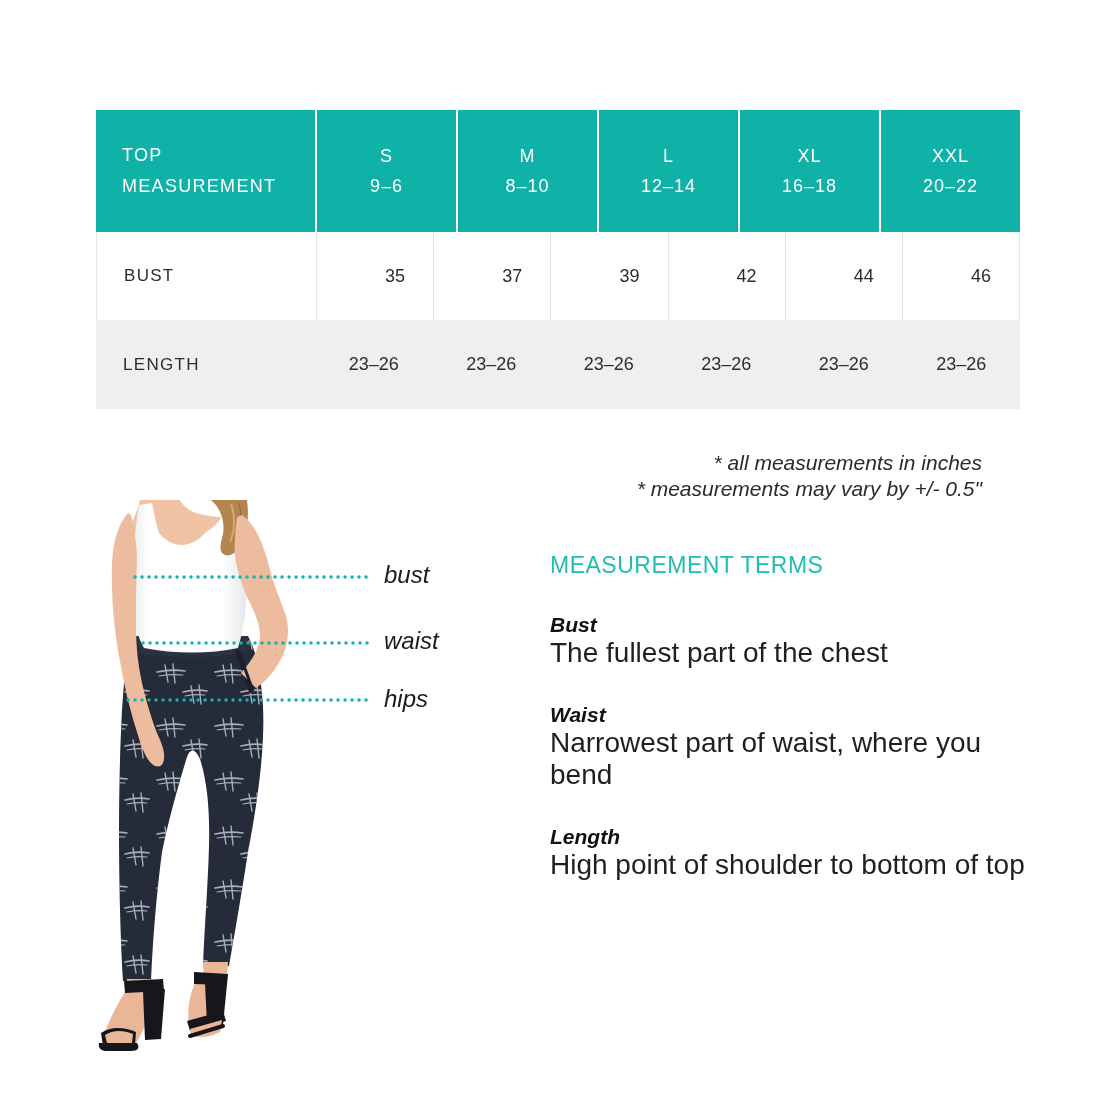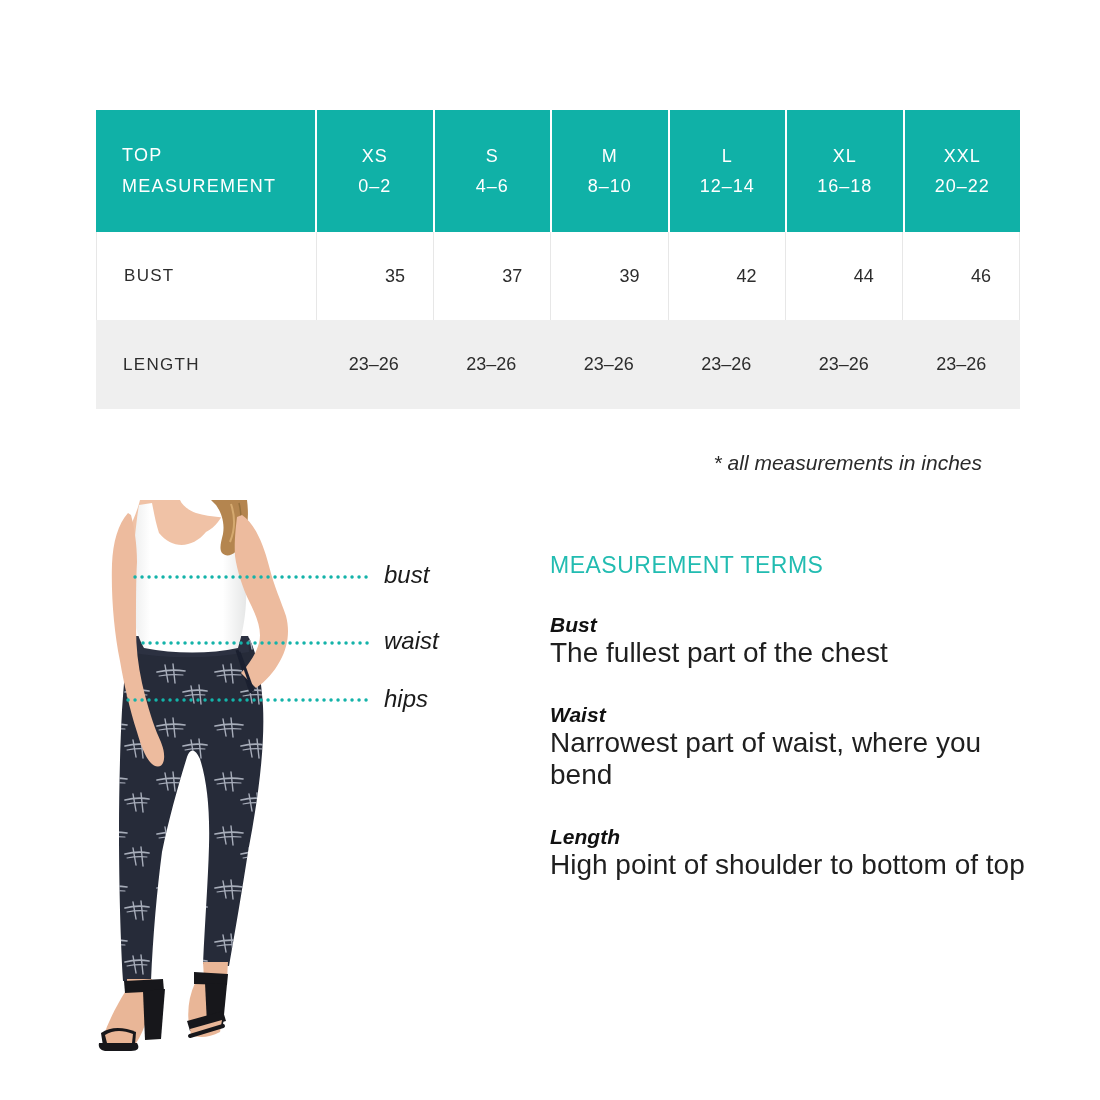--- a/index.html
+++ b/index.html
@@ -44,26 +44,22 @@
 </style>
 </head>
 <body>
 
 <div class="size-table">
   <div class="thead">
     <div class="th-corner">
       <div class="wrap">TOP MEASUREMENT</div>
     </div>
     <div class="th-col">
-      <div>XS</div>
-      <div>0–2</div>
-    </div>
-    <div class="th-col">
       <div>S</div>
-      <div>4–6</div>
+      <div>9–6</div>
     </div>
     <div class="th-col">
       <div>M</div>
       <div>8–10</div>
     </div>
     <div class="th-col">
       <div>L</div>
       <div>12–14</div>
     </div>
     <div class="th-col">
@@ -92,20 +88,21 @@
     <div class="cell">23–26</div>
     <div class="cell">23–26</div>
     <div class="cell">23–26</div>
     <div class="cell">23–26</div>
     <div class="cell">23–26</div>
   </div>
 </div>
 
 <div class="notes">
   <div>* all measurements in inches</div>
+  <div>* measurements may vary by +/- 0.5"</div>
 </div>
 
 <svg class="figure-svg" viewBox="0 0 345 570" aria-hidden="true">
   <defs>
     <linearGradient id="tankGrad" x1="0" y1="0" x2="1" y2="0">
       <stop offset="0" stop-color="#e9eaea"></stop>
       <stop offset="0.18" stop-color="#ffffff"></stop>
       <stop offset="0.8" stop-color="#ffffff"></stop>
       <stop offset="1" stop-color="#e6e7e7"></stop>
     </linearGradient>

